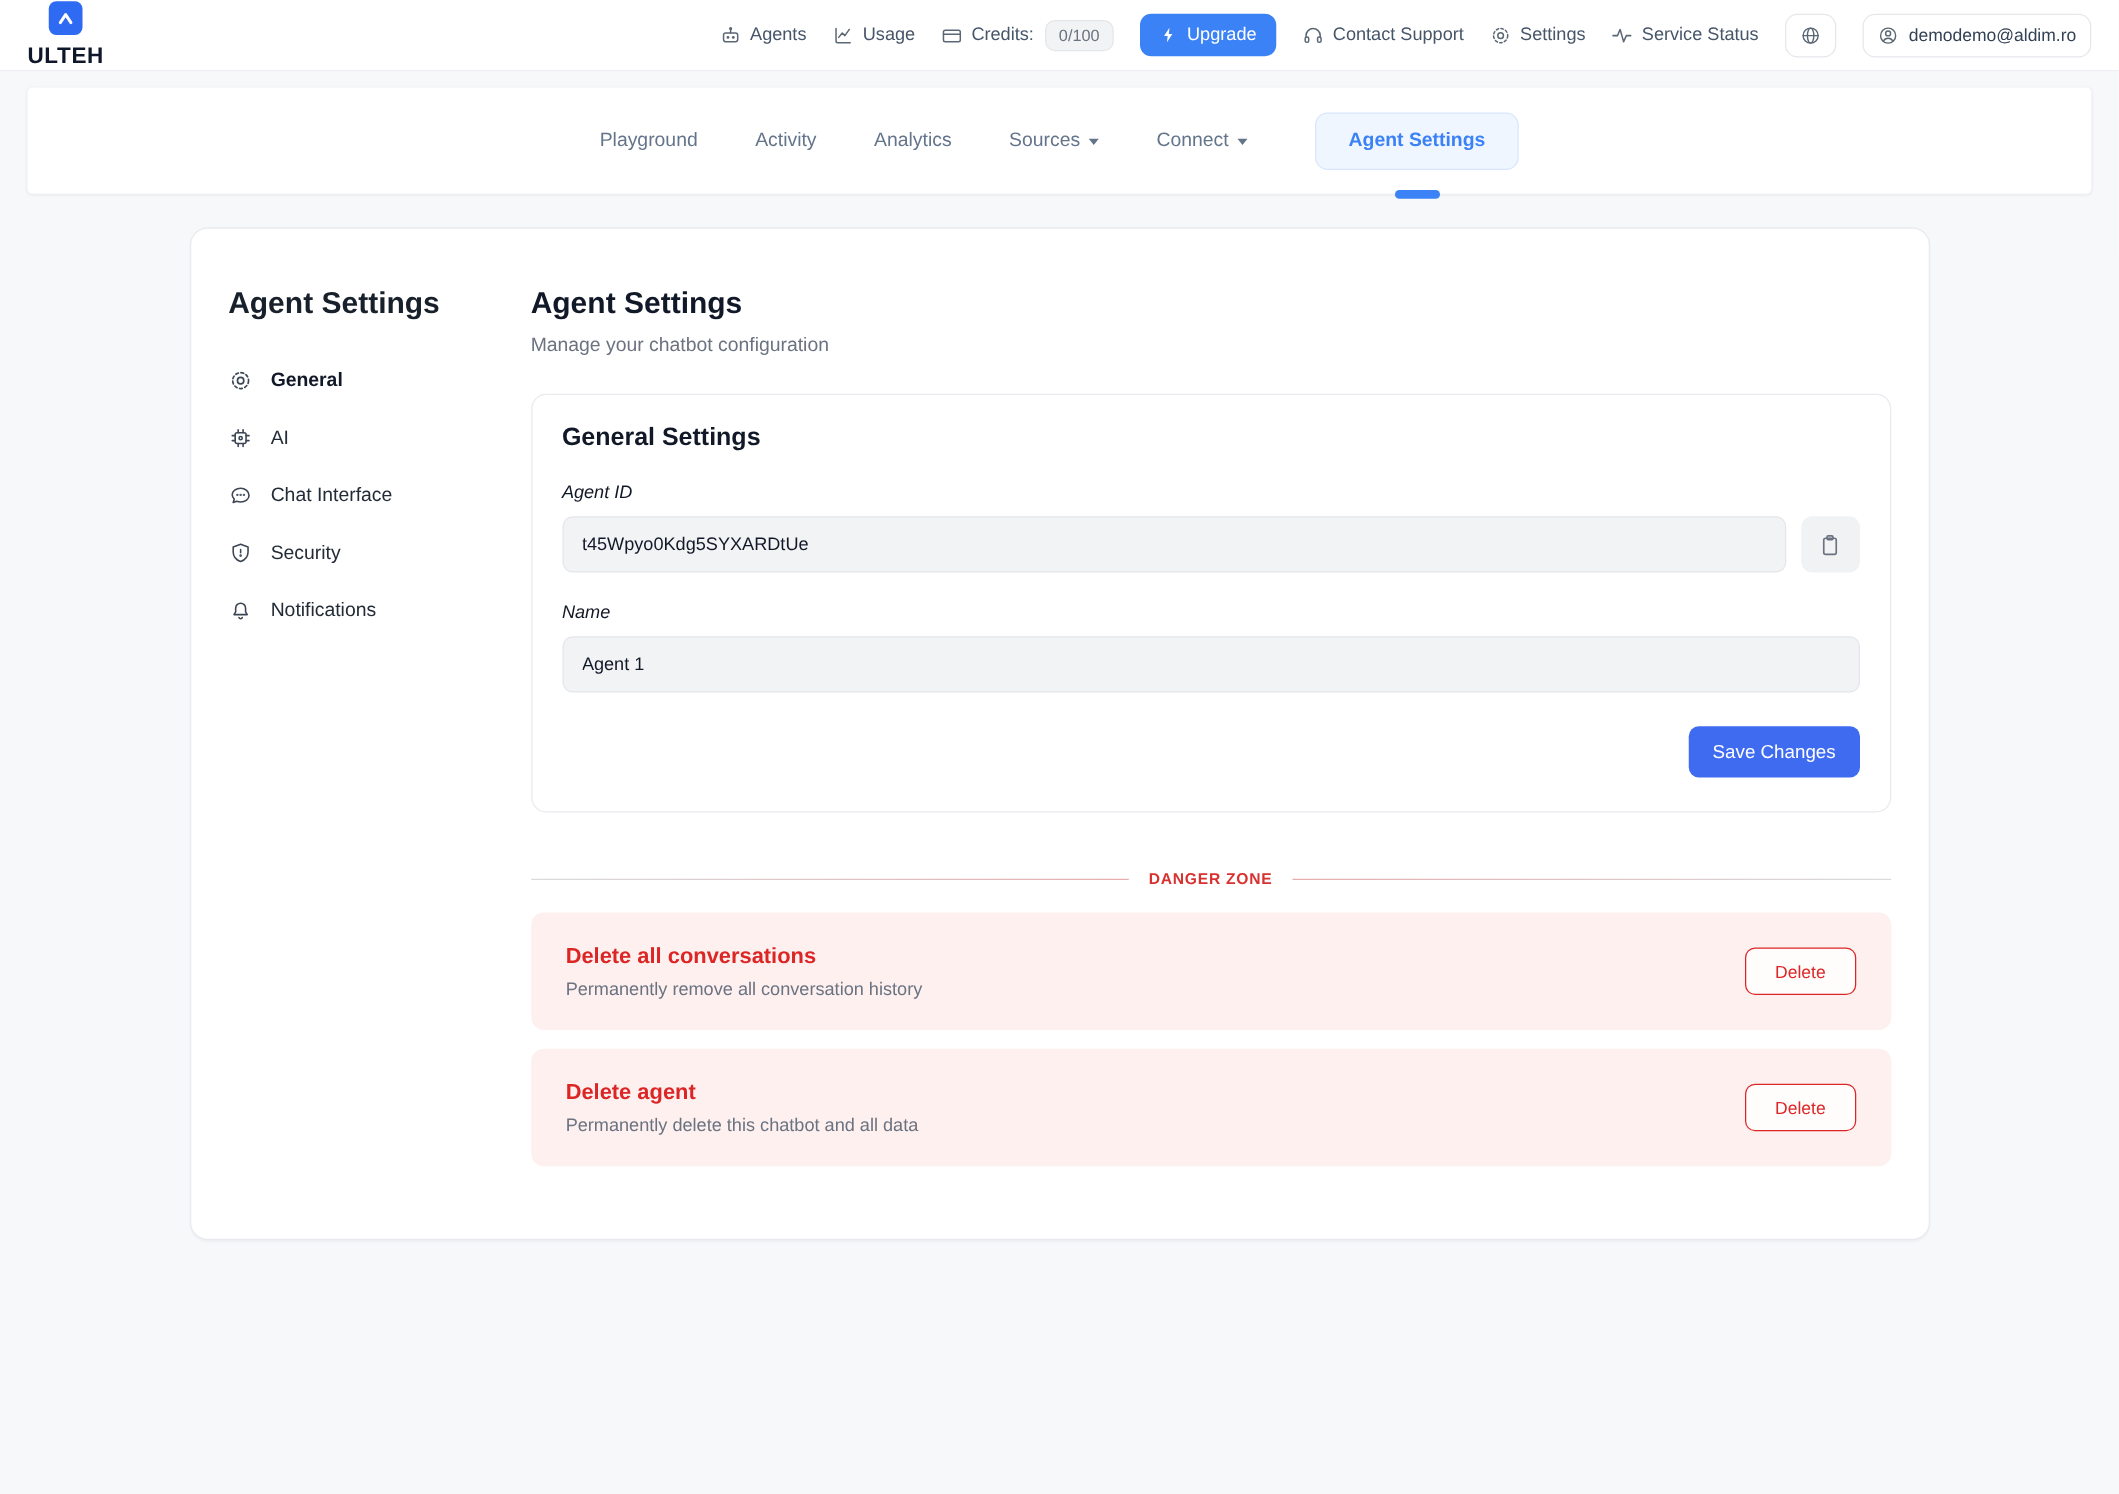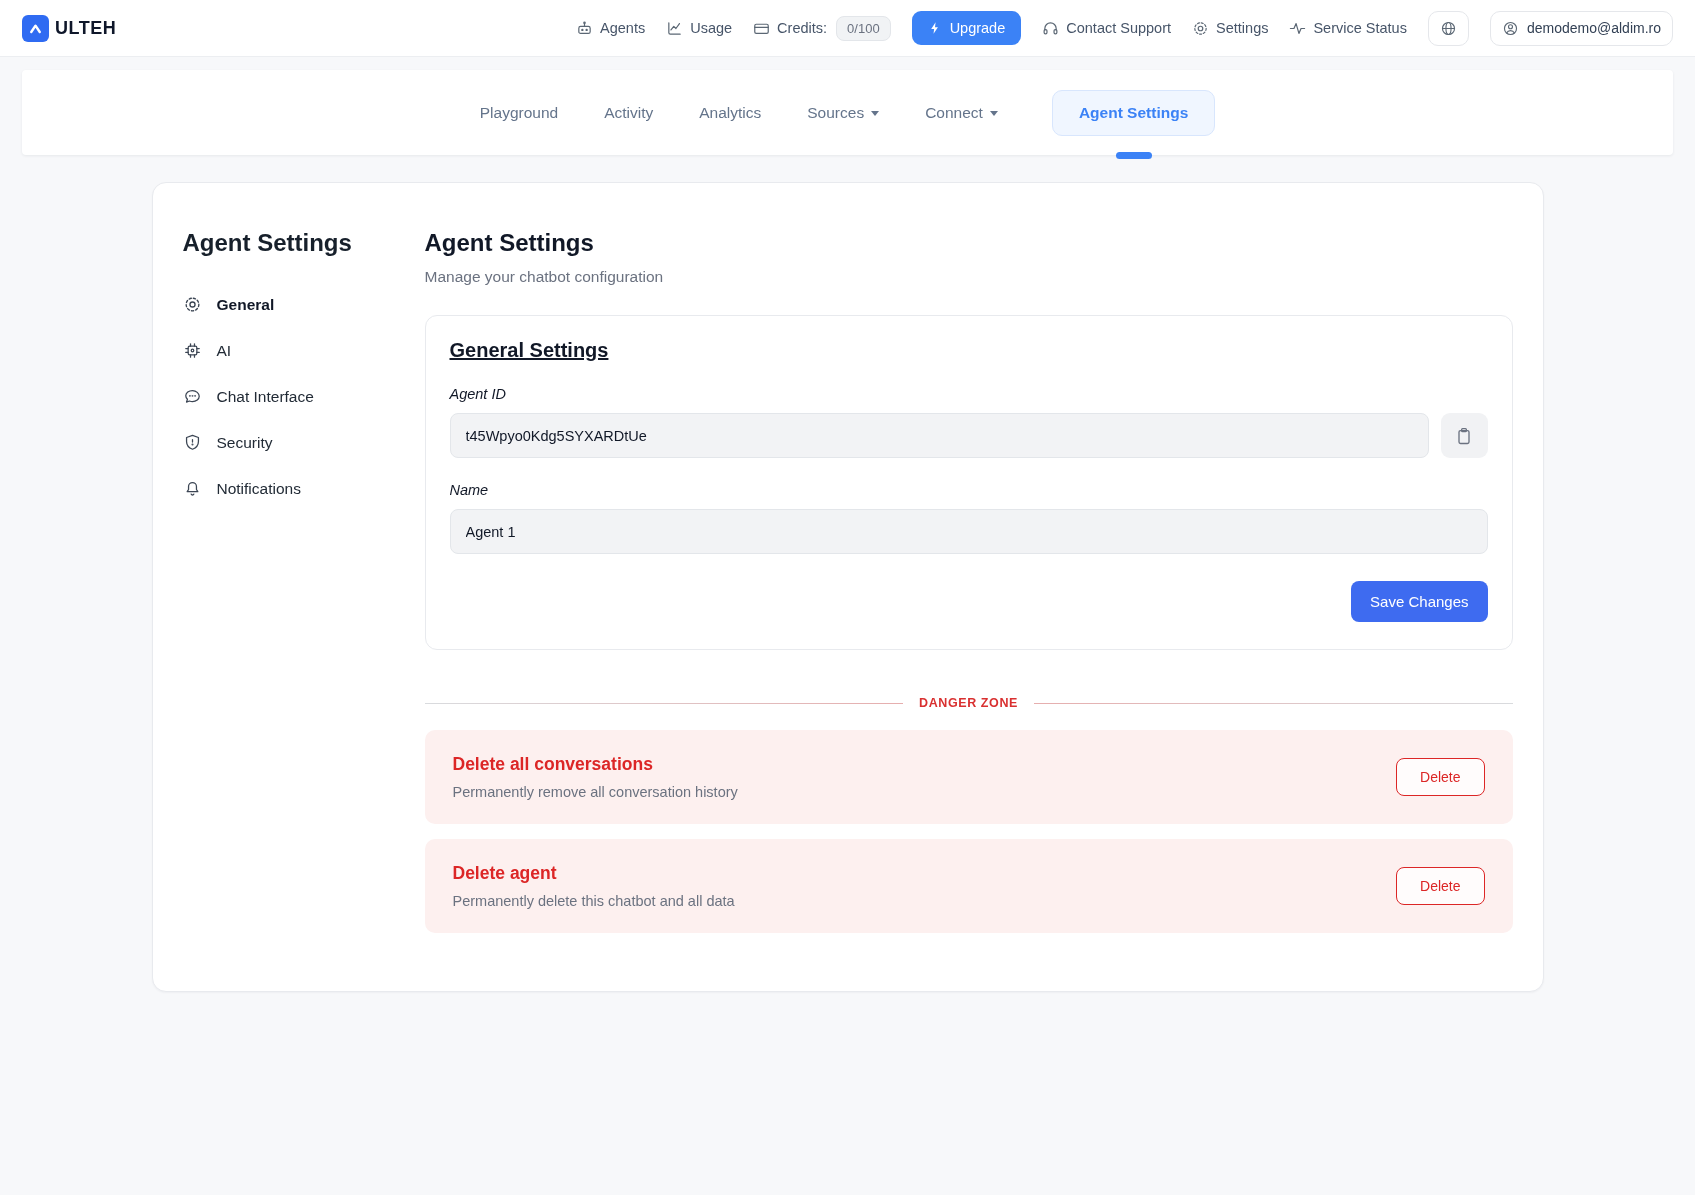--- a/index.html
+++ b/index.html
@@ -12,21 +12,21 @@
     position:relative;
   }
   svg { display:block; }
 
   
   .topbar {
     height:57px; background:#ffffff; border-bottom:1px solid #eceef1;
     display:flex; align-items:center; justify-content:space-between;
     padding:0 22px;
   }
-  .brand { display:flex; align-items:center; gap:6px; cursor:pointer; }
+  .brand { display:flex; align-items:center; gap:6px; cursor:pointer;flex-direction:column; }
   .brand-logo {
     width:27px; height:27px; border-radius:6px; background:#2f6bf2;
     display:flex; align-items:center; justify-content:center;
   }
   .brand-name { font-size:18px; font-weight:800; letter-spacing:.5px; color:#0f172a; }
 
   .topnav { display:flex; align-items:center; gap:21px; }
   .topnav-item {
     display:flex; align-items:center; gap:7px;
     font-size:14.5px; color:#475569; cursor:pointer; white-space:nowrap;
@@ -101,21 +101,21 @@
 
   
   .settings-content { flex:1; min-width:0; }
   .page-title { font-size:24px; font-weight:700; color:#111827; }
   .page-subtitle { margin-top:11px; font-size:15.5px; color:#6b7280; }
 
   .general-card {
     margin-top:29px; border:1px solid #e8eaee; border-radius:12px;
     padding:23px 24px 27px;
   }
-  .general-card-title { font-size:20px; font-weight:600; color:#111827; margin-bottom:24px;text-decoration:underline; }
+  .general-card-title { font-size:20px; font-weight:600; color:#111827; margin-bottom:24px; }
   .field-label { font-size:14.5px; color:#111827; margin-bottom:11px; font-weight:500;font-style:italic; }
   .field-row { display:flex; align-items:center; gap:12px; }
   .text-input {
     flex:1; height:45px; background:#f2f3f5; border:1px solid #e3e6ea;
     border-radius:8px; padding:0 15px; font-size:14.5px; color:#111827;
     font-family:inherit; outline:none; width:100%;
   }
   .copy-btn {
     width:47px; height:45px; flex-shrink:0;
     background:#f1f2f4; border:none; border-radius:9px;

